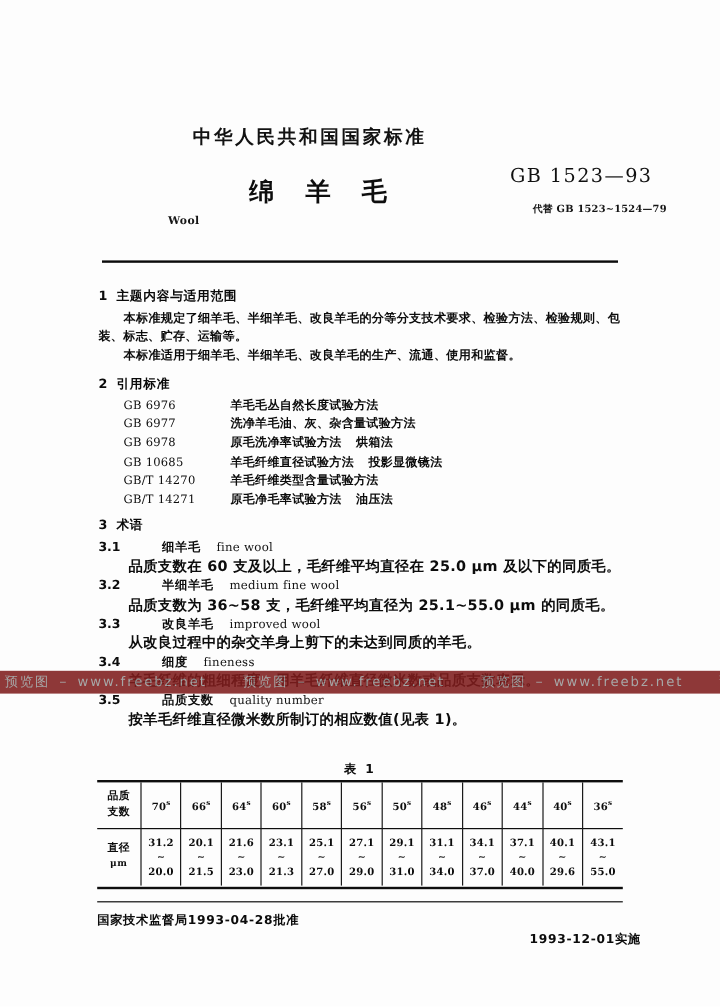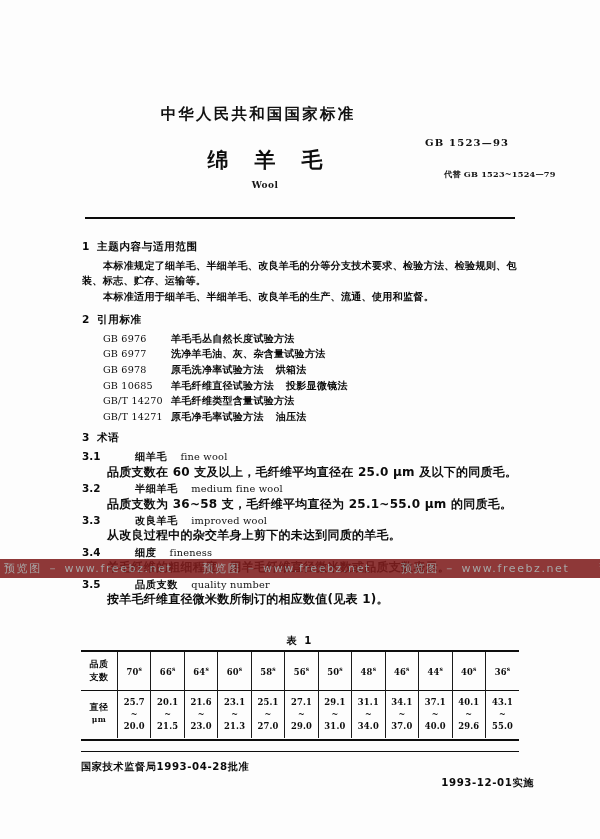--- a/index.html
+++ b/index.html
@@ -42,34 +42,33 @@
     font-size: 21px;
     letter-spacing: 26px;
     text-indent: 26px;
     color: #0d0d0d;
   }
   .hdr-title-en {
     position: absolute;
     top: 180px;
     left: 140px;
     width: 250px;
-    text-align: center;
     font-family: "DejaVu Serif", "Liberation Serif", serif;
     font-weight: bold;
     font-size: 9px;
     letter-spacing: 0.4px;
     color: #151515;
   }
   .hdr-code {
     position: absolute;
     top: 137px;
     left: 425px;
     font-family: "DejaVu Serif", "Liberation Serif", serif;
-    font-weight: bold;
-    font-size: 10px;
+    font-weight: normal;
+    font-size: 16px;
     letter-spacing: 1.2px;
     color: #101010;
     white-space: nowrap;
   }
   .hdr-replaces {
     position: absolute;
     top: 169px;
     left: 444px;
     font-family: "DejaVu Serif", "Liberation Serif", serif;
     font-weight: bold;
@@ -134,20 +133,21 @@
   .ref-code {
     display: inline-block;
     min-width: 68px;
     font-family: "DejaVu Serif", "Liberation Serif", serif;
     font-size: 9.6px;
     letter-spacing: 0.2px;
   }
   .ref-name {
     font-weight: bold;
     letter-spacing: 0.3px;
+    margin-left: 21px;
   }
   .ref-extra {
     font-weight: bold;
     margin-left: 12px;
     letter-spacing: 0.3px;
   }
 
   .term {
     margin-top: 1px;
   }
@@ -426,21 +426,21 @@
           <td><span>40</span><span class="sup-s">s</span></td>
           <td class="last-col"><span>36</span><span class="sup-s">s</span></td>
         </tr>
         <tr class="r-data">
           <td class="first-col">
             <div>直径</div>
             <div class="unit-um">μm</div>
           </td>
           <td>
               <div class="cell-stack">
-                <span>25.7</span>
+                <span>31.2</span>
                 <span class="tilde">~</span>
                 <span>20.0</span>
               </div>
             </td>
           <td>
               <div class="cell-stack">
                 <span>20.1</span>
                 <span class="tilde">~</span>
                 <span>21.5</span>
               </div>

